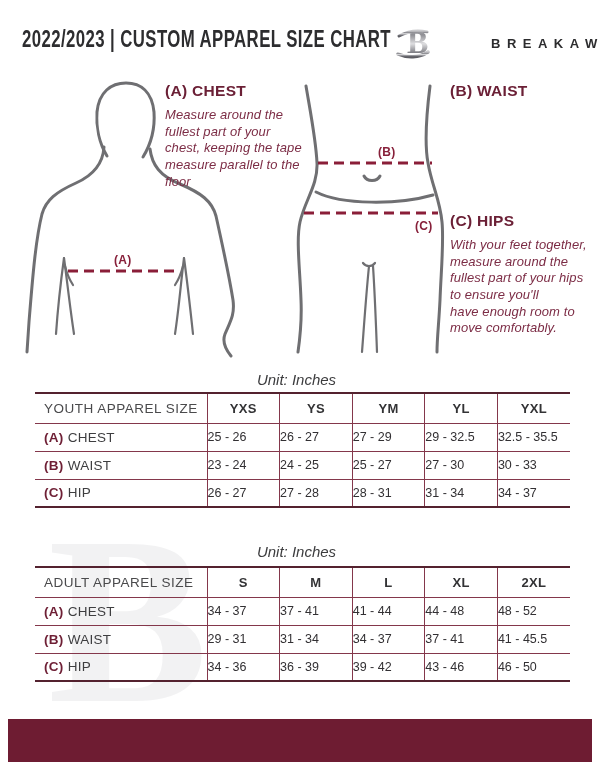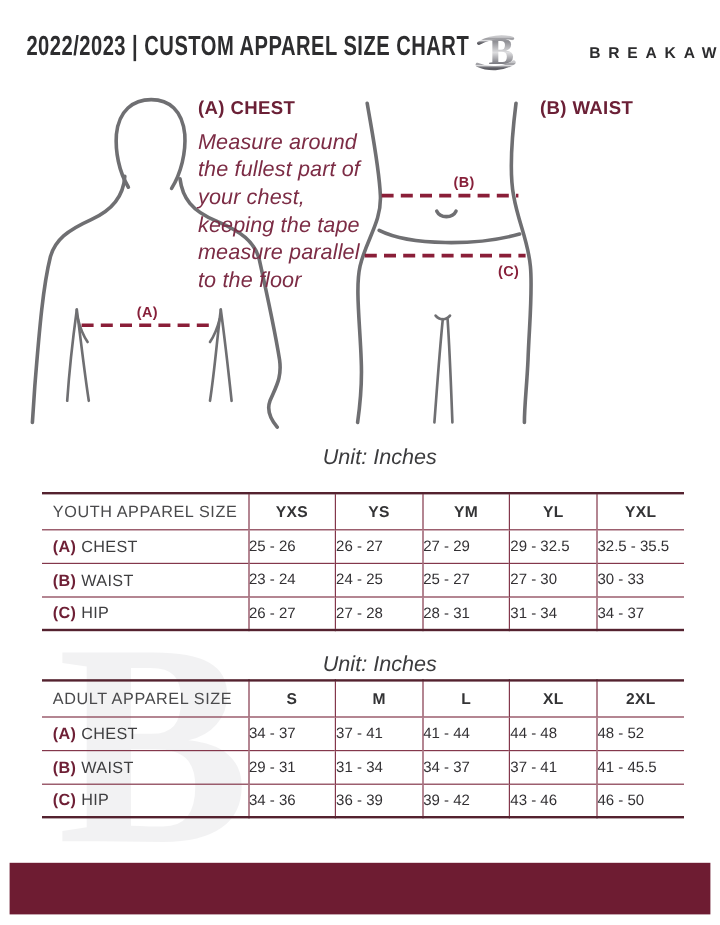--- a/index.html
+++ b/index.html
@@ -26,39 +26,39 @@
     position:absolute; z-index:2; color:#87203a; font-weight:700; font-size:12px;
     letter-spacing:0.3px;
   }
 
   
   .guide-block { position:absolute; z-index:2; }
   .guide-block h3 {
     color:#6b2036; font-size:15.5px; font-weight:700; letter-spacing:0.3px; margin-bottom:7px;
   }
   .guide-block p {
-    color:#7c2c45; font-size:18px; font-style:italic; line-height:1.28;
+    color:#7c2c45; font-size:13px; font-style:italic; line-height:1.28;
     white-space:pre-line; letter-spacing:0.1px;
   }
 
   
   .watermark {
     position:absolute; left:48px; top:500px; z-index:0;
     font-family:"Liberation Serif", serif; font-weight:700; font-size:240px;
     color:rgba(125,125,138,0.10); line-height:1; pointer-events:none;
   }
 
   
   .section-title {
     position:absolute; left:35px; width:535px; z-index:2; text-align:center;
     font-weight:700; font-size:13.5px; color:#39393b; letter-spacing:0.6px;
   }
   .section-unit {
-    position:absolute; left:49px; width:535px; z-index:2; text-align:center;
-    font-style:italic; font-size:18px; color:#3c3c3e;
+    position:absolute; left:29px; width:535px; z-index:2; text-align:center;
+    font-style:italic; font-size:15px; color:#3c3c3e;
   }
   table.size-table {
     position:absolute; left:35px; width:535px; z-index:2;
     border-collapse:collapse; table-layout:fixed;
     border-top:2px solid #54222f; border-bottom:2px solid #54222f;
   }
   table.size-table col.c0 { width:172px; }
   table.size-table th, table.size-table td {
     border-left:1px solid #84374b; vertical-align:middle;
   }
@@ -148,24 +148,27 @@
   <div class="measure-label" style="left:415px; top:219px;">(C)</div>
 
   <div class="guide-block" style="left:165px; top:82px; width:142px;">
     <h3>(A) CHEST</h3>
     <p>Measure around the fullest part of your chest, keeping the tape measure parallel to the floor</p>
   </div>
   <div class="guide-block" style="left:450px; top:82px; width:126px;">
     <h3>(B) WAIST</h3>
   </div>
   <div class="guide-block" style="left:450px; top:212px; width:142px;">
+    <h3>(C) HIPS</h3>
+    <p>With your feet together, measure around the fullest part of your hips to ensure you'll
+have enough room to move comfortably.</p>
   </div>
 
   <div class="section-unit" style="top:371px;">Unit: Inches</div>
-  <table class="size-table" style="top:410px;">
+  <table class="size-table" style="top:392px;">
     <colgroup>
         <col class="c0">
         <col>
         <col>
         <col>
         <col>
         <col>
       </colgroup>
     <tbody>
       <tr class="head-row">

